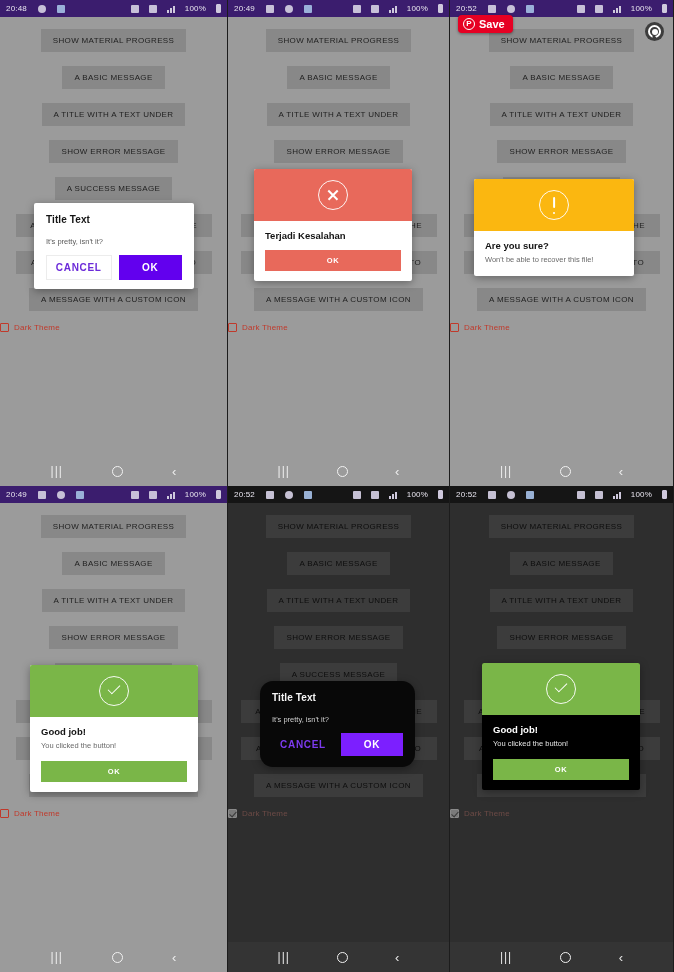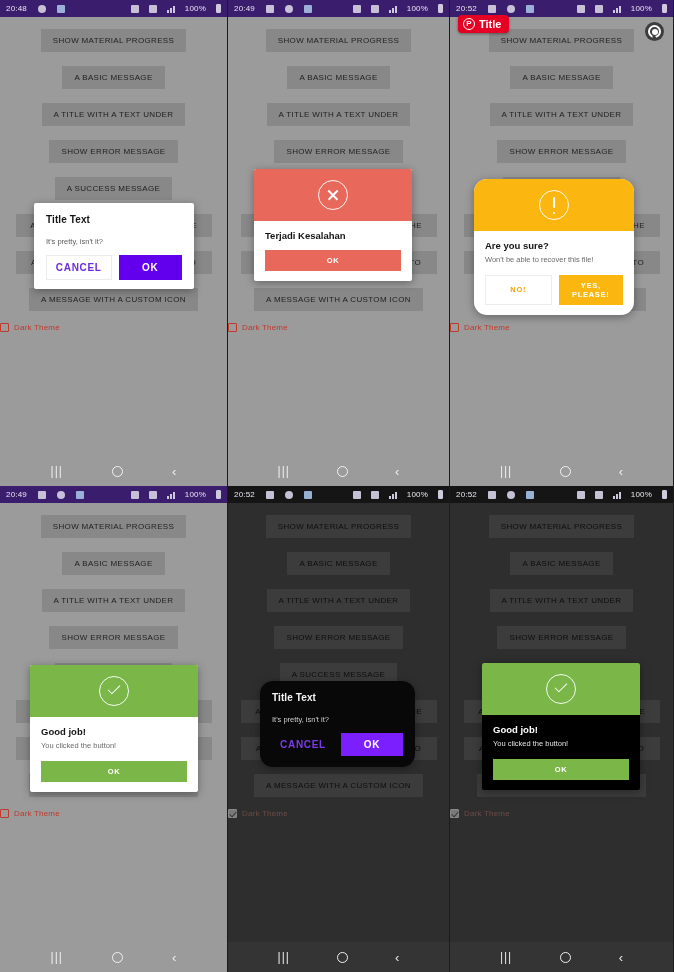--- a/index.html
+++ b/index.html
@@ -378,21 +378,21 @@
             <i></i>
             <i></i>
           </span>
         <span class="sb-txt">100%</span>
         <span class="batt"></span>
       </span>
     </div>
 
     <div class="pin-save">
       <span class="pin-circle">P</span>
-      <span>Title</span>
+      <span>Save</span>
     </div>
     <div class="overlay-btn">
       <span class="dot"></span>
     </div>
 
     <div class="screen">
       <div class="btnlist">
         <button class="mbtn">SHOW MATERIAL PROGRESS</button>
         <button class="mbtn">A BASIC MESSAGE</button>
         <button class="mbtn">A TITLE WITH A TEXT UNDER</button>
@@ -400,34 +400,30 @@
         <button class="mbtn">A SUCCESS MESSAGE</button>
         <button class="mbtn wide">A WARNING WITH A FUNCTION AND THE</button>
         <button class="mbtn wide">A MESSAGE WITH A CUSTOM IMAGE TO</button>
         <button class="mbtn">A MESSAGE WITH A CUSTOM ICON</button>
       </div>
       <div class="cbrow">
         <span class="cbox"></span>
         <span class="cblabel">Dark Theme</span>
       </div>
 
-      <div class="dlg dlg-card" style="left:24px; top:162px; width:160px;border-radius:13px;">
+      <div class="dlg dlg-card" style="left:24px; top:162px; width:160px;">
         <div class="dlg-head" style="background:#fbb710;">
           <span class="ring">
               <i class="bang"></i>
               <i class="bangdot"></i>
             </span>
         </div>
         <div class="dlg-body">
           <div class="c-title">Are you sure?</div>
           <div class="c-text">Won't be able to recover this file!</div>
-          <div class="c-actions">
-            <button class="c-btn outline">NO!</button>
-            <button class="c-btn" style="background:#fbb710;">YES, PLEASE!</button>
-          </div>
         </div>
       </div>
     </div>
     <div class="navbar">
       <span class="nav-ico nav-rec">|||</span>
       <span class="nav-home"></span>
       <span class="nav-ico">‹</span>
     </div>
   </div>
 

